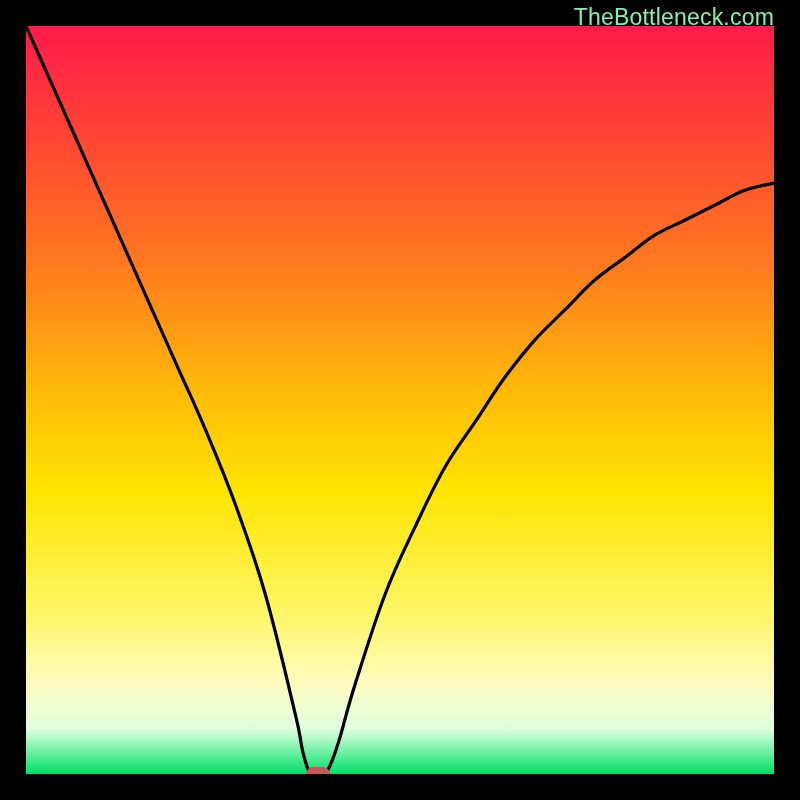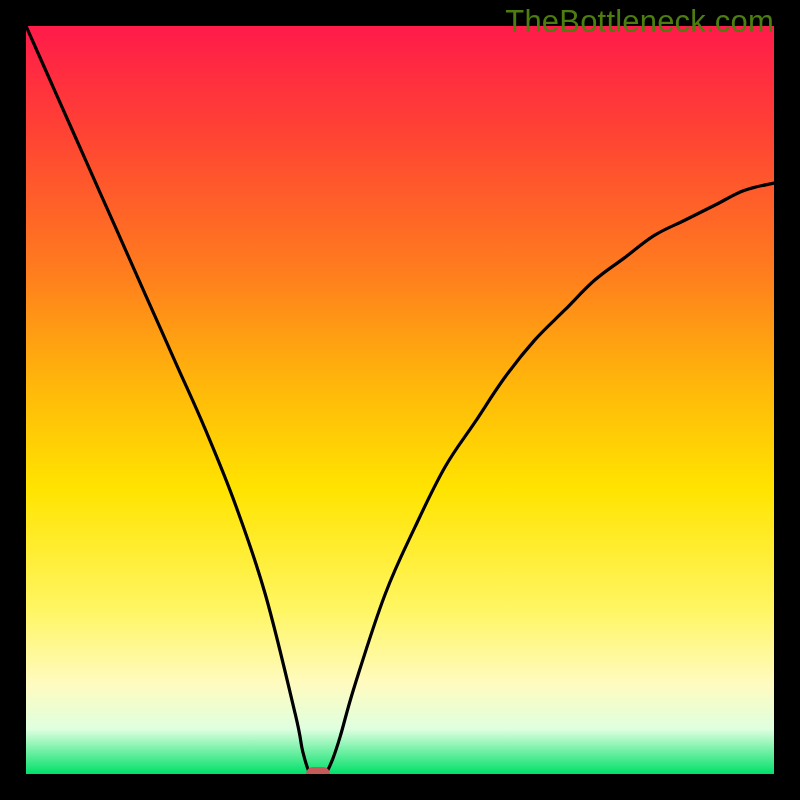--- a/index.html
+++ b/index.html
@@ -32,22 +32,22 @@
       #fffbc0 88%,
       #dfffdf 94%,
       #00e069 100%
     );
     overflow: hidden;
   }
   .watermark {
     position: absolute;
     top: 4px;
     right: 26px;
-    color: #4d7c0f;
-    font-size: 31px;
+    color: #86efac;
+    font-size: 23px;
     font-weight: 500;
     letter-spacing: 0.2px;
   }
   .curve {
     position: absolute;
     left: 0;
     top: 0;
     width: 748px;
     height: 748px;
   }

